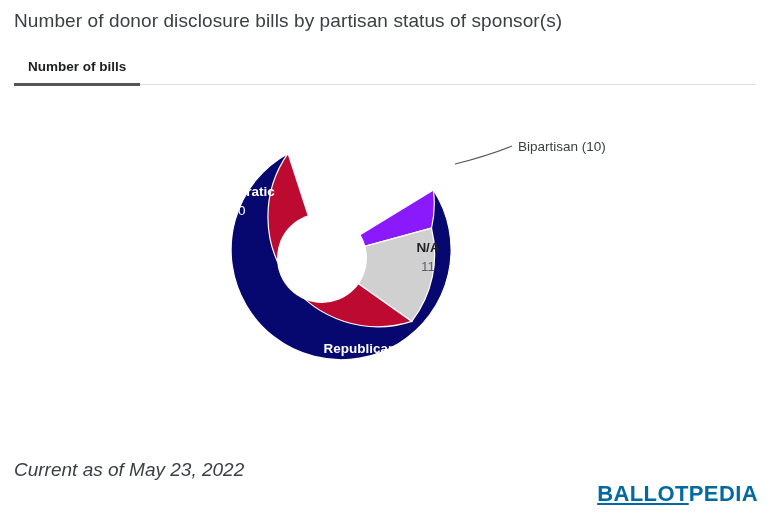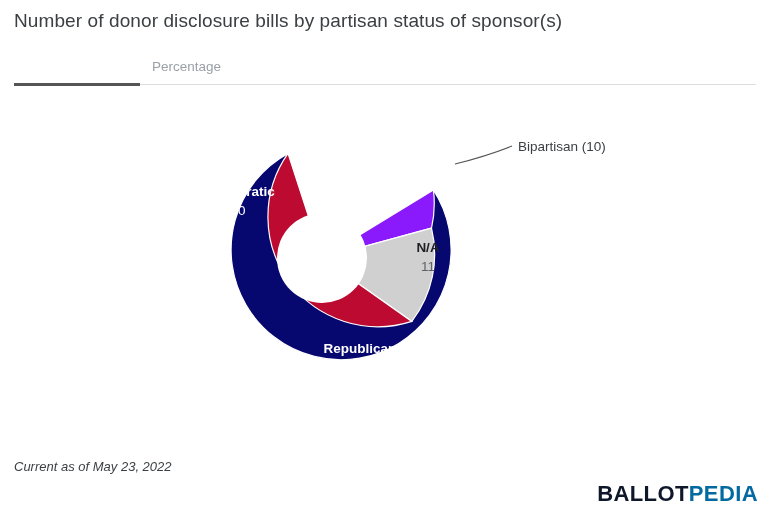--- a/index.html
+++ b/index.html
@@ -98,44 +98,44 @@
     fill: none;
     stroke: #555555;
     stroke-width: 1.1;
   }
 
   
   .footnote {
     position: absolute;
     left: 14px;
     top: 459px;
-    font-size: 13px;
+    font-size: 19px;
     font-style: italic;
     color: #3c4043;
     white-space: nowrap;
   }
   .logo {
     position: absolute;
     right: 12px;
     top: 481px;
     font-size: 22px;
     font-weight: bold;
     letter-spacing: 0.4px;
     white-space: nowrap;
   }
-  .logo-ballot { color: #0f172a; }
+  .logo-ballot { color: #0369a1; text-decoration: underline; }
   .logo-pedia  { color: #0369a1; }
 </style>
 </head>
 <body>
 
 <div class="chart-title">Number of donor disclosure bills by partisan status of sponsor(s)</div>
 
 <div class="tab-bar">
-  <div class="tab tab-inactive">Percentage</div>
+  <div class="tab tab-active">Number of bills</div>
   <div class="tab-divider"></div>
   <div class="tab-underline"></div>
 </div>
 
 <div class="donut-wrap">
   <svg width="770" height="460" viewBox="0 0 770 460">
 
     <path d="M 322 258 L 288.0 153.4 A 110 110 0 1 0 433.4 189.9 Z" fill="#060870" stroke="#ffffff" stroke-width="1.2"></path>
 
     <path d="M 322 258 L 433.4 189.9 A 110 110 0 0 1 431.5 228.1 Z" fill="#8a19fc" stroke="#ffffff" stroke-width="1.2"></path>

